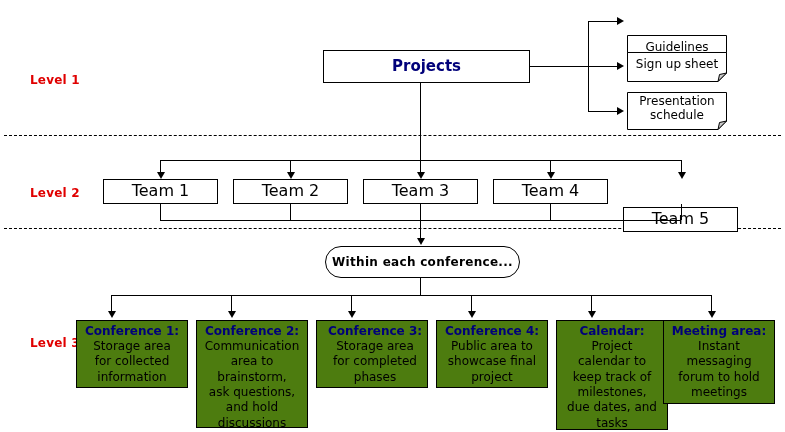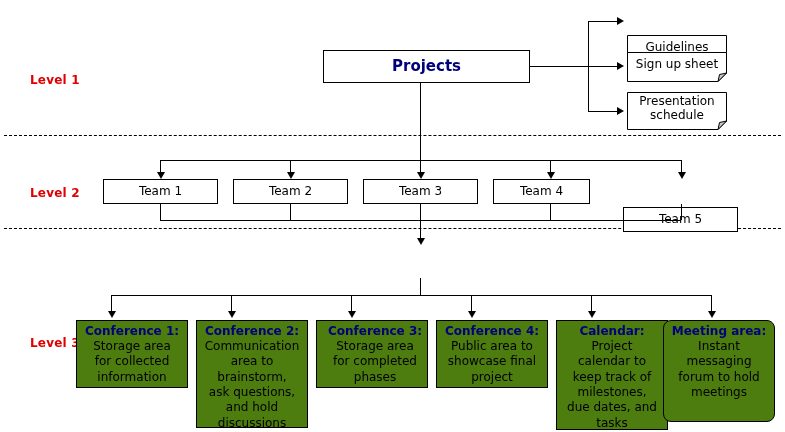--- a/index.html
+++ b/index.html
@@ -30,21 +30,21 @@
     flex-direction:column;
     align-items:center;
     justify-content:center;
     text-align:center;
     line-height:1.18;
   }
   .box-projects{
     font-size:15px;font-weight:bold;color:#00007a;
   }
   .box-team{
-    font-size:12px;color:#000000;
+    font-size:16px;color:#000000;
   }
   .pill{
     position:absolute;
     border:1px solid #000000;
     background:#ffffff;
     border-radius:999px;
     box-sizing:border-box;
     display:flex;align-items:center;justify-content:center;
     font-size:12px;font-weight:bold;color:#000000;
     letter-spacing:.3px;
@@ -183,31 +183,32 @@
 
   <div class="ln vln" style="left:550px;top:160px;height:14px;"></div>
   <div class="arrow-d" style="left:547px;top:172px;"></div>
 
   <div class="ln vln" style="left:681px;top:160px;height:14px;"></div>
   <div class="arrow-d" style="left:678px;top:172px;"></div>
 
   <div class="box box-team" style="left:103px;top:179px;width:115px;height:25px;">Team 1</div>
   <div class="box box-team" style="left:233px;top:179px;width:115px;height:25px;">Team 2</div>
   <div class="box box-team" style="left:363px;top:179px;width:115px;height:25px;">Team 3</div>
-  <div class="box box-team" style="left:493px;top:179px;width:97px;height:25px;">Team 4</div>
+  <div class="box box-team" style="left:493px;top:179px;width:115px;height:25px;">Team 4</div>
   <div class="box box-team" style="left:623px;top:179px;width:115px;height:25px;margin-top:28px;">Team 5</div>
 
   <div class="ln vln" style="left:160px;top:204px;height:16px;"></div>
   <div class="ln vln" style="left:290px;top:204px;height:16px;"></div>
   <div class="ln vln" style="left:420px;top:204px;height:36px;"></div>
   <div class="ln vln" style="left:550px;top:204px;height:16px;"></div>
   <div class="ln vln" style="left:681px;top:204px;height:16px;"></div>
   <div class="ln hln" style="left:160px;top:220px;width:521px;"></div>
   <div class="arrow-d" style="left:417px;top:238px;"></div>
 
+  <div class="pill" style="left:325px;top:246px;width:195px;height:32px;">Within each conference...</div>
 
   <div class="ln vln" style="left:420px;top:278px;height:17px;"></div>
   <div class="ln hln" style="left:111px;top:295px;width:600px;"></div>
 
   <div class="ln vln" style="left:111px;top:295px;height:18px;"></div>
   <div class="arrow-d" style="left:108px;top:311px;"></div>
 
   <div class="ln vln" style="left:231px;top:295px;height:18px;"></div>
   <div class="arrow-d" style="left:228px;top:311px;"></div>
 
@@ -258,21 +259,21 @@
   <div class="card" style="left:556px;top:320px;width:112px;height:110px;text-align:center;">
     <span class="card-title">Calendar:</span>
     <span class="card-body">Project
 calendar to
 keep track of
 milestones,
 due dates, and
 tasks</span>
   </div>
 
-  <div class="card" style="left:663px;top:320px;width:112px;height:102px;border-radius:8px;">
+  <div class="card" style="left:663px;top:320px;width:112px;height:84px;">
     <span class="card-title">Meeting area:</span>
     <span class="card-body">Instant
 messaging
 forum to hold
 meetings</span>
   </div>
 
 </div>
 
 </body></html>

